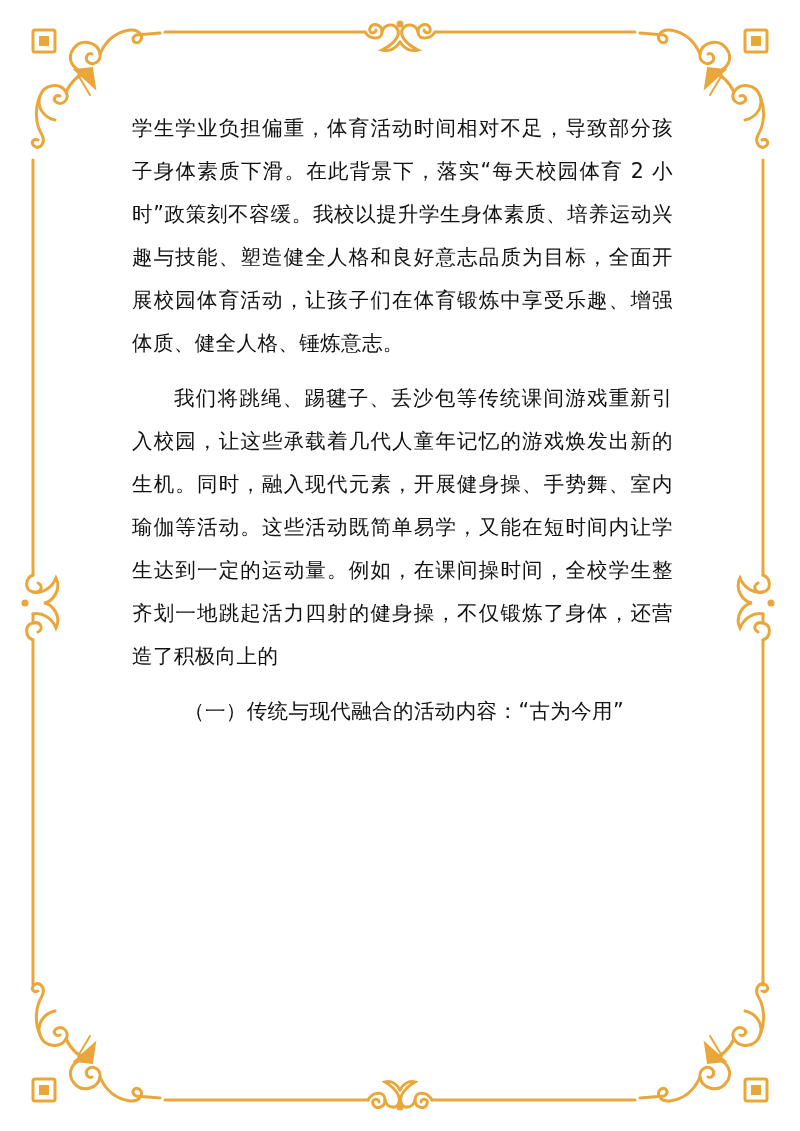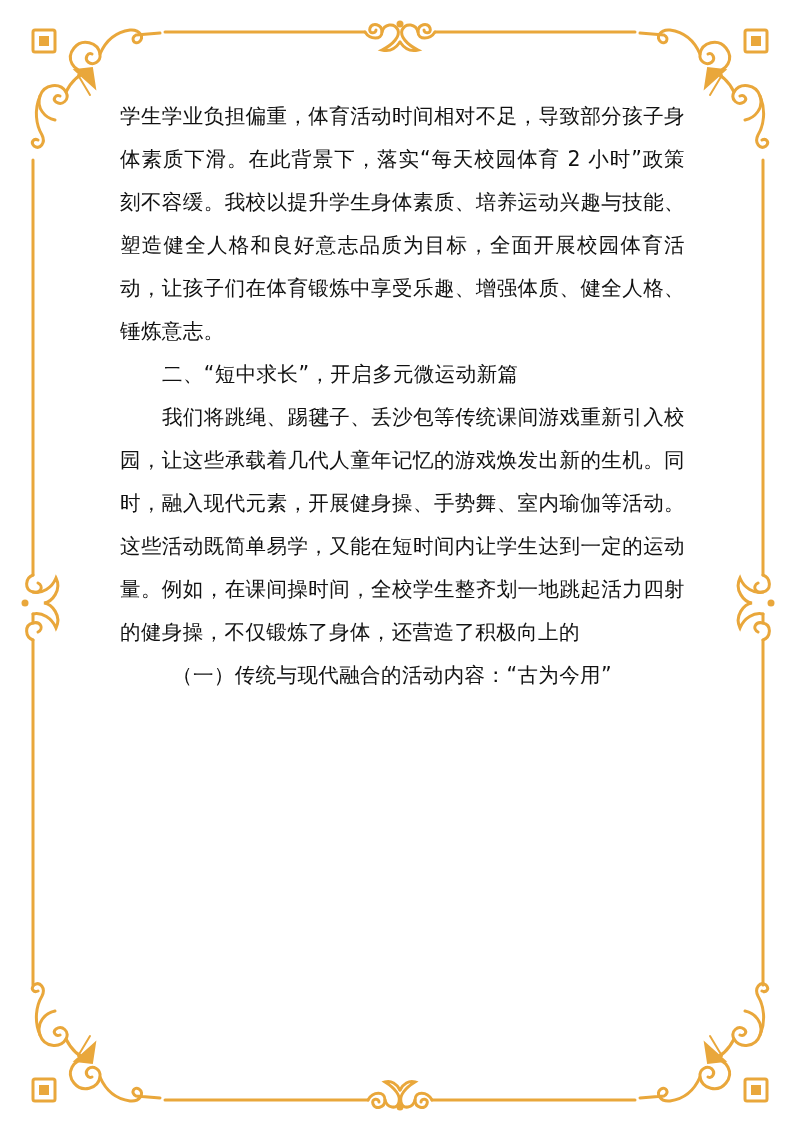--- a/index.html
+++ b/index.html
@@ -9,21 +9,21 @@
     position: absolute;
     left: 120px;
     top: 95px;
     width: 565px;
     font-family: "DejaVu Sans", "Liberation Sans", sans-serif;
     font-size: 20.5px;
     color: #111111;
     line-height: 43px;
     letter-spacing: 0.4px;
   }
-  .para { margin: 0; text-align: justify; }
+  .para { margin: 12px; text-align: justify; }
   .para.indent { text-indent: 42px; }
   .para.heading { text-indent: 42px; }
   .para.subheading { text-indent: 52px; }
 </style>
 </head>
 <body>
 
 <svg class="frame" width="800" height="1131" viewBox="0 0 800 1131" xmlns="http://www.w3.org/2000/svg">
   <g fill="none" stroke="#E9A73B" stroke-width="3" stroke-linecap="round">
 
@@ -112,16 +112,15 @@
     <circle cx="25" cy="603" r="3.5" fill="#E9A73B" stroke="none"></circle>
     <path d="M33,575 C25,578 24,590 33,592 C41,594 44,586 38,583"></path>
     <path d="M33,592 C42,594 52,588 56,578 C62,590 52,602 44,603 C52,604 62,616 56,628 C52,618 42,612 33,614"></path>
     <path d="M33,640 C25,637 24,625 33,623 C41,621 44,629 38,632"></path>
     <path d="M33,614 L33,623"></path>
   </g>
 </svg>
 
 <div class="text-body">
   <p class="para">学生学业负担偏重，体育活动时间相对不足，导致部分孩子身体素质下滑。在此背景下，落实“每天校园体育 2 小时”政策刻不容缓。我校以提升学生身体素质、培养运动兴趣与技能、塑造健全人格和良好意志品质为目标，全面开展校园体育活动，让孩子们在体育锻炼中享受乐趣、增强体质、健全人格、锤炼意志。</p>
-  <p class="para heading">二、“短中求长”，开启多元微运动新篇</p>
   <p class="para indent">我们将跳绳、踢毽子、丢沙包等传统课间游戏重新引入校园，让这些承载着几代人童年记忆的游戏焕发出新的生机。同时，融入现代元素，开展健身操、手势舞、室内瑜伽等活动。这些活动既简单易学，又能在短时间内让学生达到一定的运动量。例如，在课间操时间，全校学生整齐划一地跳起活力四射的健身操，不仅锻炼了身体，还营造了积极向上的</p>
   <p class="para subheading">（一）传统与现代融合的活动内容：“古为今用”</p>
 </div>
 
 </body></html>

